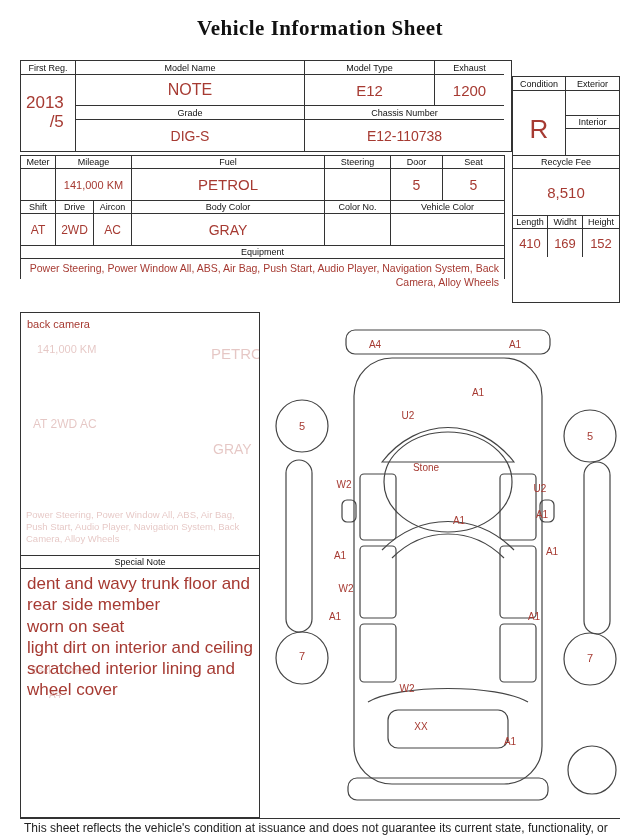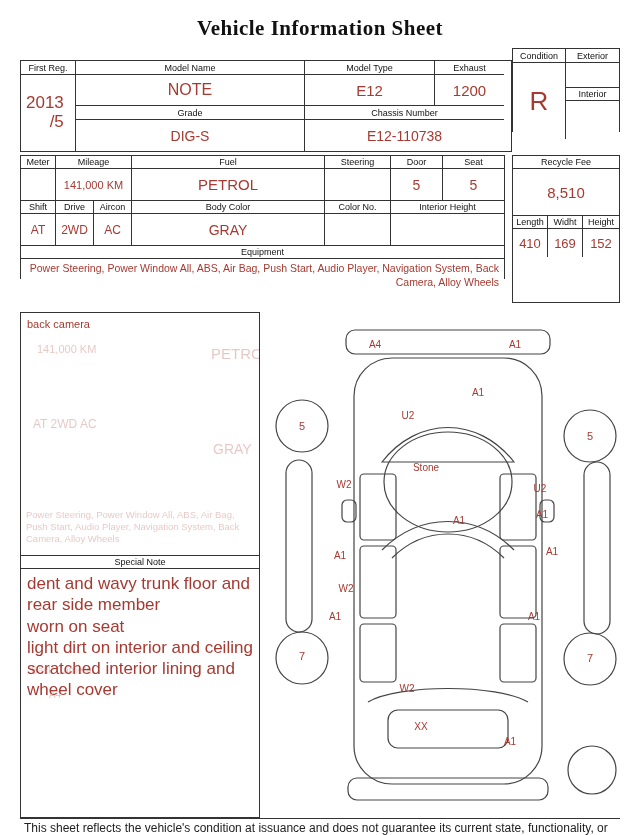--- a/index.html
+++ b/index.html
@@ -48,21 +48,21 @@
 /5</div>
   <div class="cell val f16" style="grid-area:2/2">NOTE</div>
   <div class="cell val f15" style="grid-area:2/3">E12</div>
   <div class="cell val f15 nr" style="grid-area:2/4">1200</div>
   <div class="cell lbl" style="grid-area:3/2">Grade</div>
   <div class="cell lbl nr" style="grid-area:3/3/4/5">Chassis Number</div>
   <div class="cell val f14 nb" style="grid-area:4/2">DIG-S</div>
   <div class="cell val f14 nr nb" style="grid-area:4/3/5/5">E12-110738</div>
 </div>
 
-<div class="box grid" style="left:512px;top:48px;width:108px;height:84px;grid-template-columns:53px 53px;grid-template-rows:14px 25px 13px 38px">
+<div class="box grid" style="left:512px;top:76px;width:108px;height:84px;grid-template-columns:53px 53px;grid-template-rows:14px 25px 13px 38px">
   <div class="cell lbl" style="grid-area:1/1">Condition</div>
   <div class="cell lbl nr" style="grid-area:1/2">Exterior</div>
   <div class="cell val f26 nb" style="grid-area:2/1/5/2">R</div>
   <div class="cell val f12 nr" style="grid-area:2/2"></div>
   <div class="cell lbl nr" style="grid-area:3/2">Interior</div>
   <div class="cell val f12 nr nb" style="grid-area:4/2"></div>
 </div>
 
 <div class="box" style="left:20px;top:155px;width:485px;height:124px">
   <div class="grid" style="grid-template-columns:35px 76px 193px 66px 52px 61px;grid-template-rows:13px 32px">
@@ -78,21 +78,21 @@
     <div class="cell val f12"></div>
     <div class="cell val f14">5</div>
     <div class="cell val f14 nr">5</div>
   </div>
   <div class="grid" style="grid-template-columns:35px 38px 38px 193px 66px 113px;grid-template-rows:13px 32px">
     <div class="cell lbl">Shift</div>
     <div class="cell lbl">Drive</div>
     <div class="cell lbl">Aircon</div>
     <div class="cell lbl">Body Color</div>
     <div class="cell lbl">Color No.</div>
-    <div class="cell lbl nr">Interior Height</div>
+    <div class="cell lbl nr">Vehicle Color</div>
     <div class="cell val f12">AT</div>
     <div class="cell val f12">2WD</div>
     <div class="cell val f12">AC</div>
     <div class="cell val f14">GRAY</div>
     <div class="cell val f12"></div>
     <div class="cell val f12 nr"></div>
   </div>
   <div class="grid" style="grid-template-columns:1fr;grid-template-rows:13px 43px">
     <div class="cell lbl nr">Equipment</div>
     <div class="cell val equip left-align nr nb">Power Steering, Power Window All, ABS, Air Bag, Push Start, Audio Player, Navigation System, Back Camera, Alloy Wheels</div>

